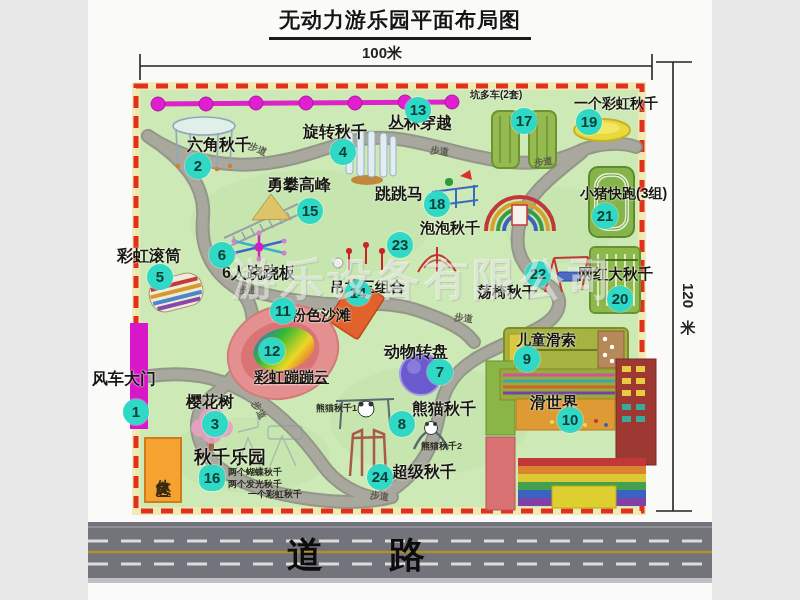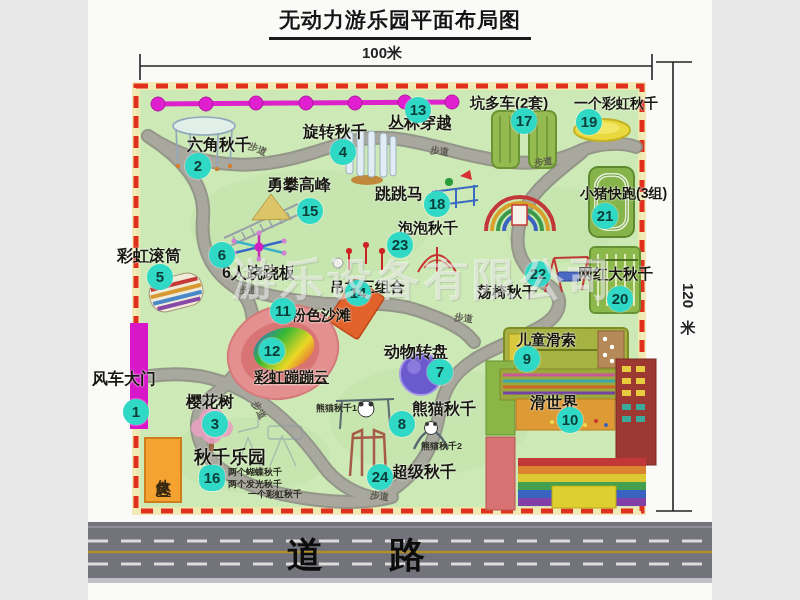--- a/index.html
+++ b/index.html
@@ -352,27 +352,27 @@
   <div class="flabel" style="left:384px;top:342px;">动物转盘</div>
   <div class="flabel" style="left:412px;top:399px;">熊猫秋千</div>
   <div class="flabel" style="left:516px;top:331px;font-size:15px;">儿童滑索</div>
   <div class="flabel" style="left:530px;top:393px;">滑世界</div>
   <div class="flabel" style="left:291px;top:306px;font-size:15px;">粉色沙滩</div>
   <div class="flabel" style="left:254px;top:368px;font-size:15px;text-decoration:underline;">彩虹蹦蹦云</div>
   <div class="flabel" style="left:388px;top:113px;">丛林穿越</div>
   <div class="flabel" style="left:330px;top:278px;font-size:15px;">吊桩三组合</div>
   <div class="flabel" style="left:267px;top:175px;">勇攀高峰</div>
   <div class="flabel" style="left:194px;top:445px;font-size:18px;">秋千乐园</div>
-  <div class="flabel" style="left:470px;top:94px;font-size:15px;">坑多车(2套)</div>
+  <div class="flabel" style="left:470px;top:88px;font-size:10px;">坑多车(2套)</div>
   <div class="flabel" style="left:375px;top:184px;">跳跳马</div>
   <div class="flabel" style="left:574px;top:95px;font-size:14px;">一个彩虹秋千</div>
   <div class="flabel" style="left:578px;top:265px;font-size:15px;">网红大秋千</div>
   <div class="flabel" style="left:580px;top:185px;font-size:14px;">小猪快跑(3组)</div>
   <div class="flabel" style="left:477px;top:283px;font-size:15px;">荡椅秋千</div>
-  <div class="flabel" style="left:398px;top:219px;font-size:15px;">泡泡秋千</div>
+  <div class="flabel" style="left:420px;top:219px;font-size:15px;">泡泡秋千</div>
   <div class="flabel" style="left:392px;top:462px;">超级秋千</div>
 
   <div class="badge" style="left:123px;top:399px;">1</div>
   <div class="badge" style="left:185px;top:153px;">2</div>
   <div class="badge" style="left:202px;top:411px;">3</div>
   <div class="badge" style="left:330px;top:139px;">4</div>
   <div class="badge" style="left:147px;top:264px;">5</div>
   <div class="badge" style="left:209px;top:242px;">6</div>
   <div class="badge" style="left:427px;top:359px;">7</div>
   <div class="badge" style="left:389px;top:411px;">8</div>

